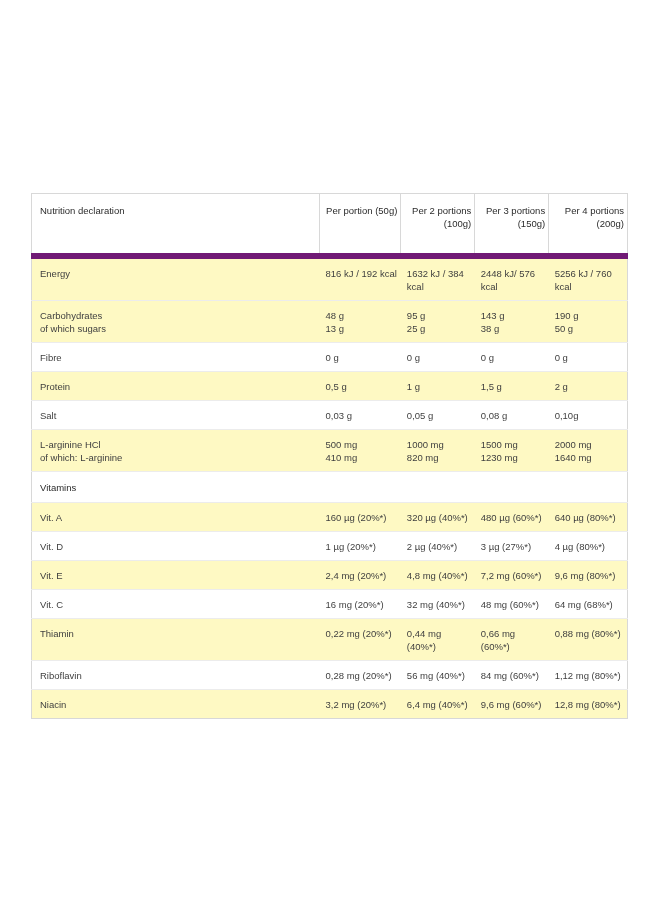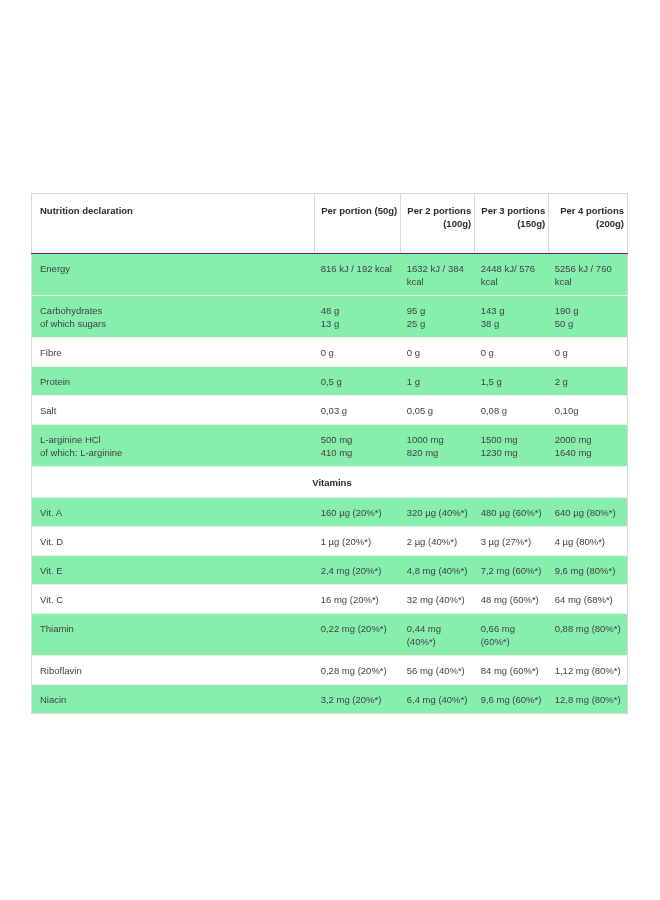--- a/index.html
+++ b/index.html
@@ -24,44 +24,43 @@
     font-size: 9.5px;
     line-height: 13px;
     border: 1px solid #d8d8d8;
   }
   .nutrition-table th,
   .nutrition-table td {
     vertical-align: top;
     text-align: left;
   }
   thead th {
-    font-weight: bold;
+    font-weight: normal;
     color: #2b2b2b;
     padding: 10px 3px 23px 8px;
-    border-bottom: 1px solid #701a75;
+    border-bottom: 6px solid #701a75;
   }
   thead th.value-col {
     border-left: 1px solid #d8d8d8;
     padding-left: 6px;
     white-space: nowrap;
   }
   thead th .hdr-line { white-space: nowrap; text-align: right; }
   tbody td {
     padding: 8px 3px 7px 8px;
     border-bottom: 1px solid #ececec;
   }
   tbody td.value-cell { padding-left: 6px; }
   tbody tr:last-child td { border-bottom: none; }
-  tbody tr.shade { background: #86efac; }
+  tbody tr.shade { background: #fef9c3; }
   tbody td.section-cell {
-    font-weight: bold;
+    font-weight: normal;
     color: #2b2b2b;
     padding-top: 9px;
     padding-bottom: 8px;
-    text-align: center;
   }
   .cell-line { min-height: 13px; }
 </style>
 </head>
 <body>
 
 <table class="nutrition-table">
   <colgroup>
     <col style="width:292px">
     <col style="width:78px">

